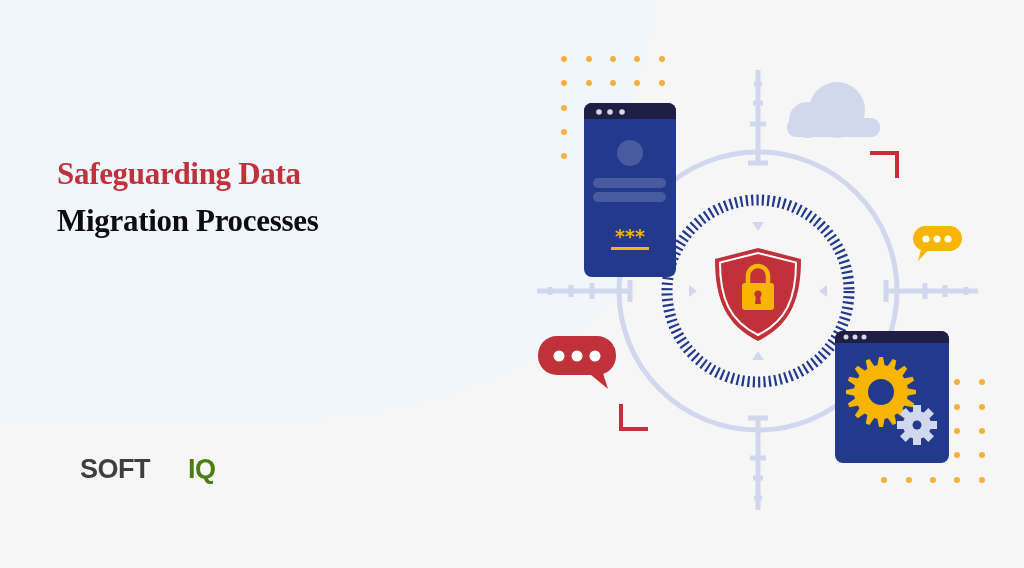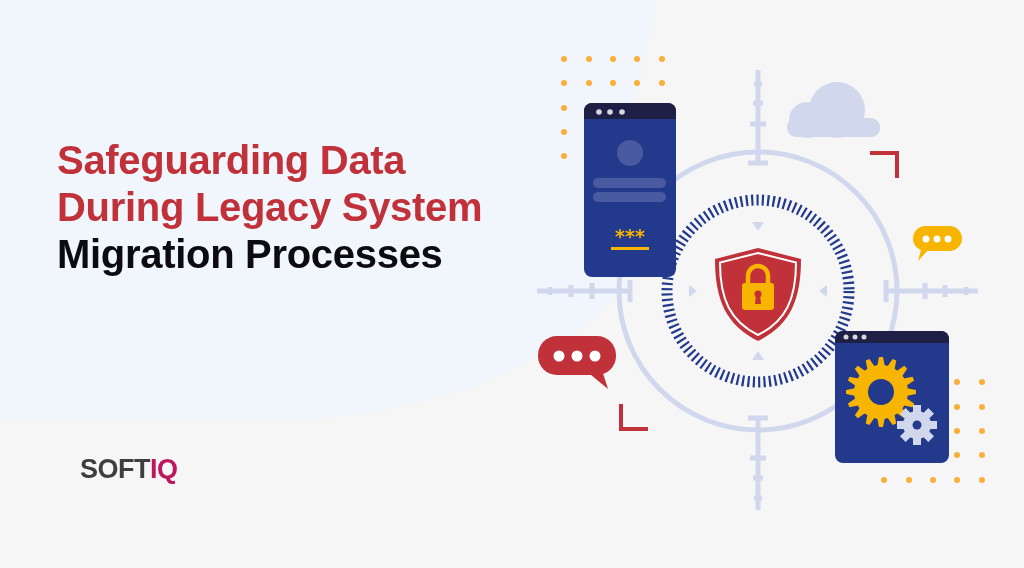--- a/index.html
+++ b/index.html
@@ -1,35 +1,34 @@
 <!DOCTYPE html>
 <html><head>
 <meta charset="utf-8">
 <style>
   html, body { margin:0; padding:0; }
   body { width:1024px; height:568px; overflow:hidden; background:#f6f6f7; position:relative; font-family:"DejaVu Sans", sans-serif; }
   .blob { position:absolute; left:-260px; top:-520px; width:920px; height:940px; border-radius:0 0 46% 0 / 0 0 52% 0; background:#f1f6fd; }
   .blob2 { position:absolute; left:-120px; top:-40px; width:780px; height:460px; border-radius:50%; background:#f1f6fd; }
-  .headline { position:absolute; left:57px; top:137px; font-family:Liberation Sans, sans-serif; font-weight:bold; font-size:40px; line-height:47px; letter-spacing:-0.3px; }
+  .headline { position:absolute; left:57px; top:150px; font-family:Liberation Serif, serif; font-weight:bold; font-size:31px; line-height:47px; letter-spacing:-0.3px; }
   .headline .red { color:#c0313a; display:block; white-space:nowrap; }
   .headline .dark { color:#0c0c10; display:block; white-space:nowrap; }
   .logo { position:absolute; left:80px; top:454px; font-family:"Liberation Sans", sans-serif; font-weight:bold; font-size:27px; letter-spacing:-0.5px; }
   .logo .soft { color:#3e3e40;text-align:right; }
-  .logo .iq { color:#be185d; }
+  .logo .iq { color:#4d7c0f;margin-left:38px; }
   svg.art { position:absolute; left:0; top:0; }
 </style>
 </head>
 <body>
 
 <div class="blob"></div>
 <div class="blob2"></div>
 
 <div class="headline">
   <span class="red">Safeguarding Data</span>
-  <span class="red">During Legacy System</span>
   <span class="dark">Migration Processes</span>
 </div>
 
 <div class="logo">
   <span class="soft">SOFT</span><span class="iq">IQ</span>
 </div>
 
 <svg class="art" width="1024" height="568" viewBox="0 0 1024 568">
 
   <g fill="#f8b03a">

